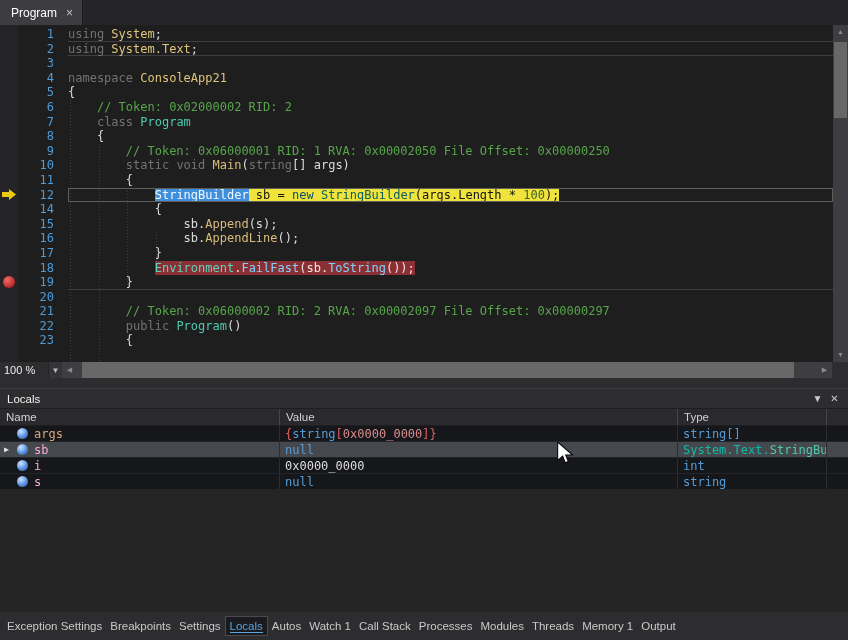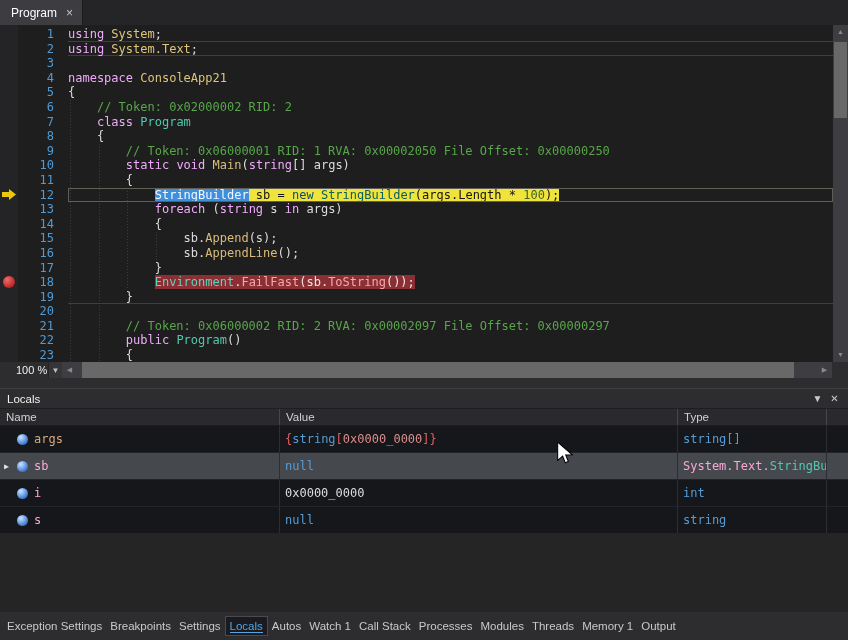--- a/index.html
+++ b/index.html
@@ -17,70 +17,70 @@
   #editor{position:relative;height:353px;background:#1e1e1e;overflow:hidden}
   #glyph-margin{position:absolute;left:0;top:0;bottom:16px;width:18px;background:#242427}
   .guide{position:absolute;width:1px;background:repeating-linear-gradient(to bottom,#3d3d40 0 1px,transparent 1px 3px)}
   #code-lines{position:absolute;left:0;top:0;right:15px;bottom:16px;padding-top:2px;overflow:hidden;
               font-family:"DejaVu Sans Mono",monospace;font-size:12px}
   .ln{display:flex;height:14.6px;line-height:14.6px;white-space:pre}
   .lnum{width:36px;margin-left:18px;text-align:right;color:#4f9bd6;flex:none}
   .lcode{margin-left:14px;flex:1;color:#dcdcdc}
   .ln.sep .lcode{border-bottom:1px solid #3f3f43}
   .ln.cur .lcode{outline:1px solid #5f5f58;outline-offset:-1px}
-  .tok.k{color:#f0abfc}.tok.t{color:#4ec9b0}.tok.m{color:#d9bd7b}.tok.n{color:#b5cea8}
+  .tok.k{color:#737373}.tok.t{color:#4ec9b0}.tok.m{color:#d9bd7b}.tok.n{color:#b5cea8}
   .tok.c{color:#57a64a}.tok.ns{color:#dfc57b}.tok.p{color:#dcdcdc}
   .stmt.cur{background:#efe33c}
   .stmt.cur .tok.p{color:#151515}.stmt.cur .tok.k{color:#0c4a6e}
   .stmt.cur .tok.t{color:#0b5e5e}.stmt.cur .tok.n{color:#3f6426}
   .stmt.cur .tok.sel{background:#3f8fdc;color:#f0f8ff}
   .stmt.bp{background:#8a3034}
-  .stmt.bp .tok.p{color:#f4e2e2}.stmt.bp .tok.t{color:#5fd4bc}.stmt.bp .tok.m{color:#fca5a5}
+  .stmt.bp .tok.p{color:#f4e2e2}.stmt.bp .tok.t{color:#5fd4bc}.stmt.bp .tok.m{color:#7dd3fc}
   #cur-arrow{position:absolute;left:2px;top:164px;width:14px;height:11px;background:#eac810;
              clip-path:polygon(0 28%,50% 28%,50% 0,100% 50%,50% 100%,50% 72%,0 72%)}
   #bp-dot{position:absolute;left:3px;top:251px;width:12px;height:12px;border-radius:50%;
           background:radial-gradient(circle at 35% 32%,#f26a6a,#b42222 75%)}
 
   
   #vscroll{position:absolute;right:0;top:0;width:15px;height:337px;background:#3e3e42}
   .sb-arrow{width:15px;height:14px;color:#8a8a8a;font-size:7px;text-align:center;line-height:14px}
   #vscroll .down{position:absolute;bottom:0}
   #vthumb{position:absolute;left:1px;top:17px;width:13px;height:76px;background:#686868}
   #hscroll-row{position:absolute;left:0;right:0;bottom:0;height:16px;display:flex;background:#2d2d30}
-  #zoom-box{width:48px;font-size:11px;color:#efefef;display:flex;align-items:center;padding-left:16px;background:#2d2d30}
+  #zoom-box{width:48px;font-size:11px;color:#efefef;display:flex;align-items:center;padding-left:4px;background:#2d2d30}
   #zoom-chevron{width:14px;display:flex;align-items:center;justify-content:center;color:#bdbdbd;font-size:8px;background:#353538;border-left:1px solid #242426}
   #htrack{flex:1;position:relative;background:#3e3e42;display:flex;align-items:center}
   #htrack .sb-arrow{height:16px;line-height:16px}
   #hthumb{position:absolute;left:20px;right:38px;top:0;height:16px;background:#686868}
   #hcorner{width:16px;background:#2d2d30}
 
   
   #splitter{height:10px;background:#2d2d30}
 
   
   #locals{height:224px;display:flex;flex-direction:column;background:#252526;border-top:1px solid #3f3f46}
   #locals-header{height:19px;display:flex;align-items:center;background:#2d2d30;padding:0 5px 0 7px;
                  font-size:11.5px;color:#f1f1f1}
   #locals-title{flex:1}
   .hdr-icon{width:17px;text-align:center;color:#c9c9c9;font-size:10px;cursor:default}
   #locals-colhdr{height:18px;display:flex;background:#2a2a2e;border-top:1px solid #1e1e21;
                  border-bottom:1px solid #1e1e21;color:#d2d2d2;font-size:11.5px}
   .colh{padding:2px 6px;border-right:1px solid #46464c;overflow:hidden}
   .colh.c-name{width:280px}.colh.c-value{width:398px}.colh.c-type{width:149px}.colh.c-fill{flex:1;border-right:none}
   #locals-rows{font-family:"DejaVu Sans Mono",monospace;font-size:12px}
-  .lrow{height:27px;display:flex;background:#15171b;border-bottom:1px solid #232429}
+  .lrow{height:16px;display:flex;background:#15171b;border-bottom:1px solid #232429}
   .lrow.selected{background:#45494e}
   .lcell{display:flex;align-items:center;padding:0 5px;border-right:1px solid #2d2d32;white-space:pre;overflow:hidden}
   .lcell.c-name{width:280px;padding-left:4px}.lcell.c-value{width:398px}.lcell.c-type{width:149px}
   .lcell.c-fill{flex:1;border-right:none}
   .expander{width:12px;font-size:8px;color:#e4e4e4;flex:none}
   .var-icon{width:11px;height:11px;border-radius:50%;flex:none;margin:0 6px 0 1px;
             background:radial-gradient(circle at 35% 30%,#cfe4ff,#6aa1e8 45%,#2f5fae 85%)}
   .nm-plain{color:#f9a8d4}.nm-param{color:#d7a87c}
-  .v.k{color:#569cd6}.v.p{color:#dcdcdc}.v.t{color:#4ec9b0}.v.ns{color:#f9a8d4}
+  .v.k{color:#569cd6}.v.p{color:#dcdcdc}.v.t{color:#4ec9b0}.v.ns{color:#14b8a6}
   .v.r{color:#e06060}.v.rn{color:#d98c8c}
   #locals-fill{flex:1;background:#252526}
 
   
   #bottom-tabs{height:28px;background:#2d2d30;display:flex;align-items:center;padding:0 3px;
                font-size:11.5px;color:#c9c9c9;overflow:hidden}
   .btab{padding:4px 4px;flex:none;cursor:default}
   .btab.active{background:#1b1b1f;border:1px solid #4a4a50;color:#56a4e0;padding:3px 4px}
   .btab.active .lbl{border-bottom:1px solid #56a4e0}
 
@@ -112,21 +112,20 @@
         <div class="ln"><span class="lnum">3</span><span class="lcode"></span></div>
         <div class="ln"><span class="lnum">4</span><span class="lcode"><span class="tok k">namespace</span><span class="tok p"> </span><span class="tok ns">ConsoleApp21</span></span></div>
         <div class="ln"><span class="lnum">5</span><span class="lcode"><span class="tok p">{</span></span></div>
         <div class="ln"><span class="lnum">6</span><span class="lcode"><span>    </span><span class="tok c">// Token: 0x02000002 RID: 2</span></span></div>
         <div class="ln"><span class="lnum">7</span><span class="lcode"><span>    </span><span class="tok k">class</span><span class="tok p"> </span><span class="tok t">Program</span></span></div>
         <div class="ln"><span class="lnum">8</span><span class="lcode"><span>    </span><span class="tok p">{</span></span></div>
         <div class="ln"><span class="lnum">9</span><span class="lcode"><span>        </span><span class="tok c">// Token: 0x06000001 RID: 1 RVA: 0x00002050 File Offset: 0x00000250</span></span></div>
         <div class="ln"><span class="lnum">10</span><span class="lcode"><span>        </span><span class="tok k">static</span><span class="tok p"> </span><span class="tok k">void</span><span class="tok p"> </span><span class="tok m">Main</span><span class="tok p">(</span><span class="tok k">string</span><span class="tok p">[] args)</span></span></div>
         <div class="ln"><span class="lnum">11</span><span class="lcode"><span>        </span><span class="tok p">{</span></span></div>
         <div class="ln cur"><span class="lnum">12</span><span class="lcode"><span>            </span><span class="stmt cur"><span class="tok t sel">StringBuilder</span><span class="tok p"> sb = </span><span class="tok k">new</span><span class="tok p"> </span><span class="tok t">StringBuilder</span><span class="tok p">(args.Length * </span><span class="tok n">100</span><span class="tok p">);</span></span></span></div>
-        <div class="ln"><span class="lnum">13</span><span class="lcode"><span>            </span><span class="tok k">foreach</span><span class="tok p"> (</span><span class="tok k">string</span><span class="tok p"> s </span><span class="tok k">in</span><span class="tok p"> args)</span></span></div>
         <div class="ln"><span class="lnum">14</span><span class="lcode"><span>            </span><span class="tok p">{</span></span></div>
         <div class="ln"><span class="lnum">15</span><span class="lcode"><span>                </span><span class="tok p">sb.</span><span class="tok m">Append</span><span class="tok p">(s);</span></span></div>
         <div class="ln"><span class="lnum">16</span><span class="lcode"><span>                </span><span class="tok p">sb.</span><span class="tok m">AppendLine</span><span class="tok p">();</span></span></div>
         <div class="ln"><span class="lnum">17</span><span class="lcode"><span>            </span><span class="tok p">}</span></span></div>
         <div class="ln"><span class="lnum">18</span><span class="lcode"><span>            </span><span class="stmt bp"><span class="tok t">Environment</span><span class="tok p">.</span><span class="tok m">FailFast</span><span class="tok p">(sb.</span><span class="tok m">ToString</span><span class="tok p">());</span></span></span></div>
         <div class="ln sep"><span class="lnum">19</span><span class="lcode"><span>        </span><span class="tok p">}</span></span></div>
         <div class="ln"><span class="lnum">20</span><span class="lcode"></span></div>
         <div class="ln"><span class="lnum">21</span><span class="lcode"><span>        </span><span class="tok c">// Token: 0x06000002 RID: 2 RVA: 0x00002097 File Offset: 0x00000297</span></span></div>
         <div class="ln"><span class="lnum">22</span><span class="lcode"><span>        </span><span class="tok k">public</span><span class="tok p"> </span><span class="tok t">Program</span><span class="tok p">()</span></span></div>
         <div class="ln"><span class="lnum">23</span><span class="lcode"><span>        </span><span class="tok p">{</span></span></div>

